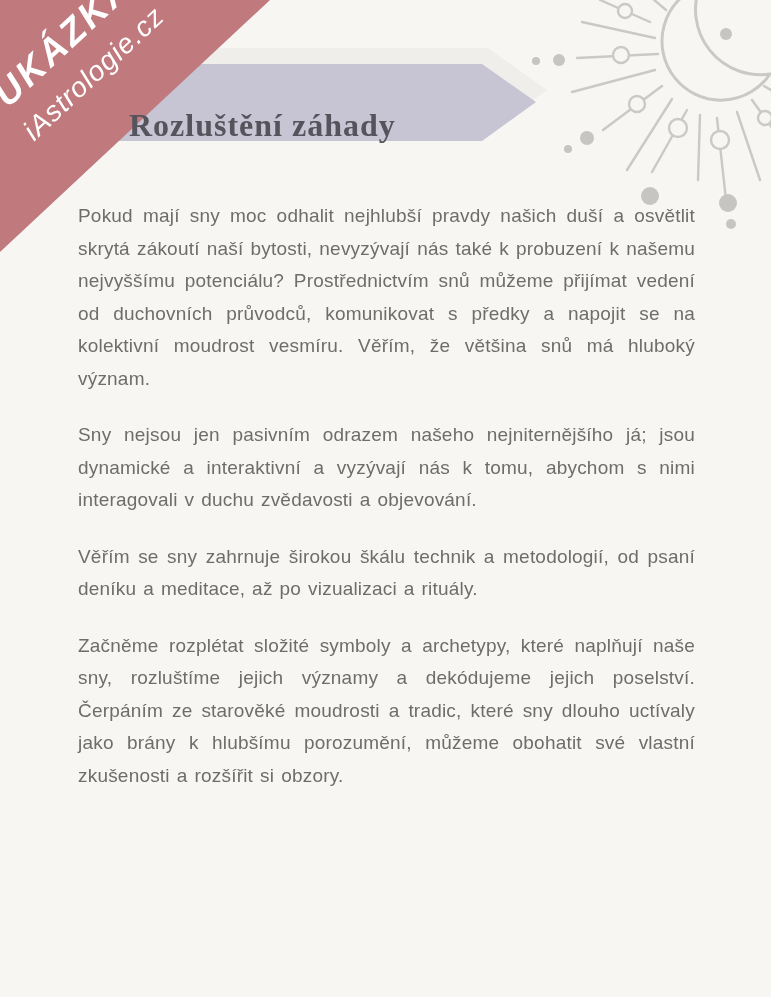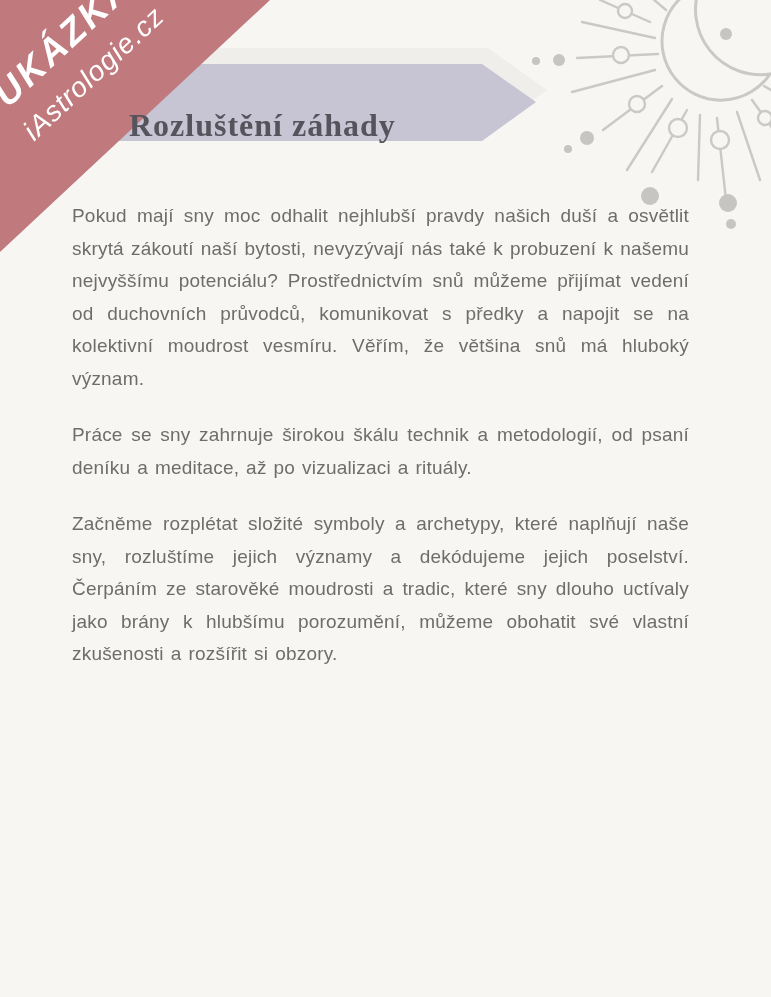--- a/index.html
+++ b/index.html
@@ -38,21 +38,21 @@
     color:var(--banner_text);font-style:italic;line-height:1.1;
   }
   .watermark .l1{font-size:37px;font-weight:bold;letter-spacing:3px;}
   .watermark .l2{font-size:28px;margin-top:9px;letter-spacing:1px;}
   .title{
     position:absolute;left:129px;top:86px;
     font-family:"Liberation Serif",serif;font-weight:bold;
     font-size:32px;letter-spacing:1px;color:var(--title);white-space:nowrap;
   }
   .content{
-    position:absolute;left:72px;top:200px;width:617px;
+    position:absolute;left:78px;top:200px;width:617px;
     font-size:19px;line-height:32.5px;color:var(--body);
     text-align:justify;letter-spacing:0.2px;word-spacing:1.5px;
   }
   .content p{margin:0 0 24px 0;}
 </style>
 </head>
 <body>
 
 <div class="page">
 
@@ -103,17 +103,18 @@
   </svg>
   <div class="watermark">
     <div class="l1">UKÁZKA</div>
     <div class="l2">iAstrologie.cz</div>
   </div>
 
   <h1 class="title">Rozluštění záhady</h1>
 
   <div class="content">
     <p>Pokud mají sny moc odhalit nejhlubší pravdy našich duší a osvětlit skrytá zákoutí naší bytosti, nevyzývají nás také k probuzení k našemu nejvyššímu potenciálu? Prostřednictvím snů můžeme přijímat vedení od duchovních průvodců, komunikovat s předky a napojit se na kolektivní moudrost vesmíru. Věřím, že většina snů má hluboký význam.</p>
-    <p>Práce se sny zahrnuje širokou škálu technik a metodologií, od psaní deníku a meditace, až po vizualizaci a rituály.</p>
+    <p>Sny nejsou jen pasivním odrazem našeho nejniternějšího já; jsou dynamické a interaktivní a vyzývají nás k tomu, abychom s nimi interagovali v duchu zvědavosti a objevování.</p>
+    <p>Věřím se sny zahrnuje širokou škálu technik a metodologií, od psaní deníku a meditace, až po vizualizaci a rituály.</p>
     <p>Začněme rozplétat složité symboly a archetypy, které naplňují naše sny, rozluštíme jejich významy a dekódujeme jejich poselství. Čerpáním ze starověké moudrosti a tradic, které sny dlouho uctívaly jako brány k hlubšímu porozumění, můžeme obohatit své vlastní zkušenosti a rozšířit si obzory.</p>
   </div>
 
 </div>
 
 </body></html>

